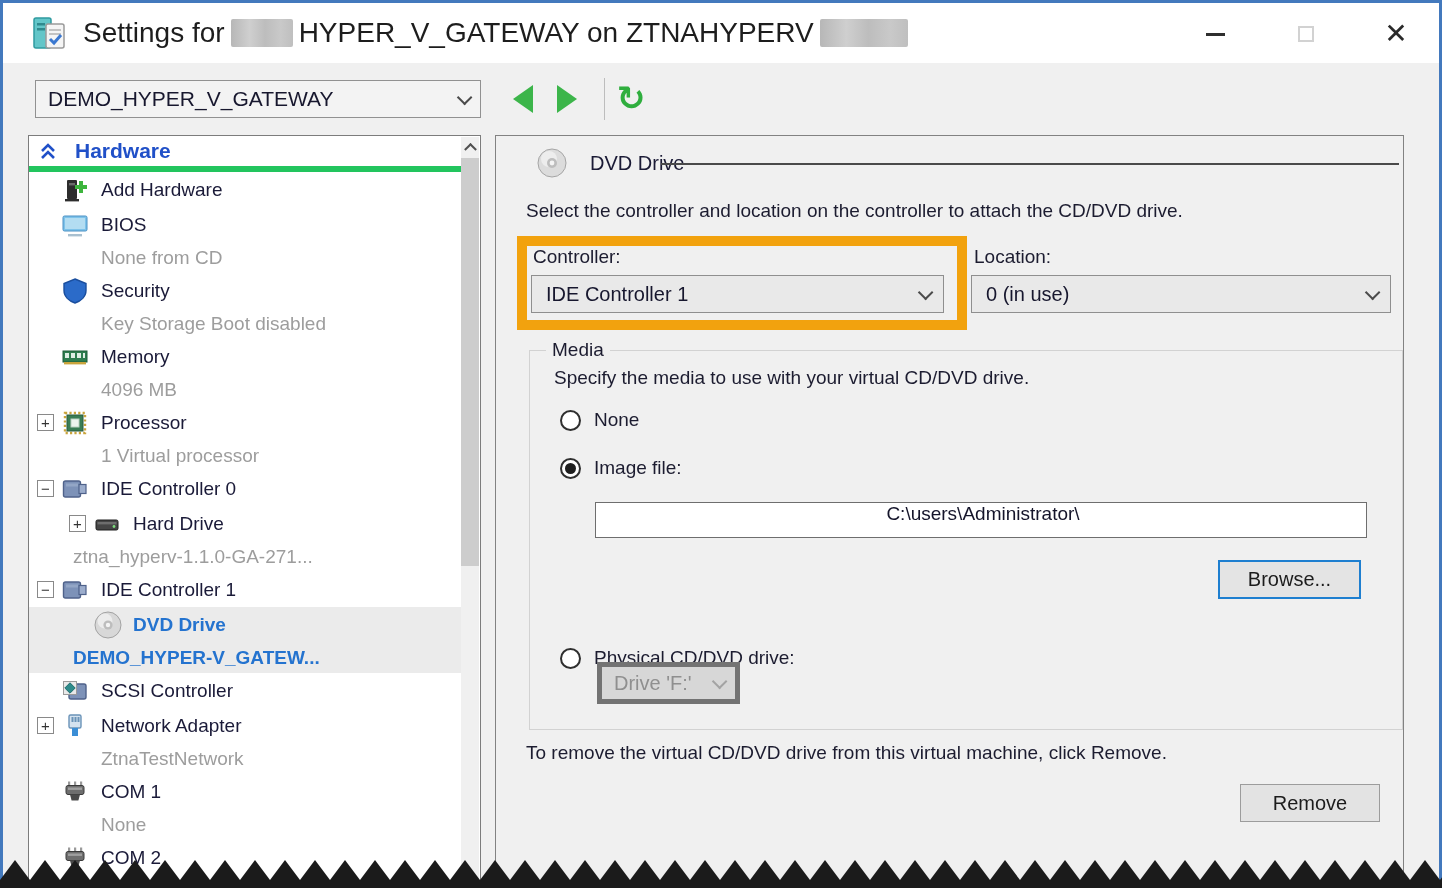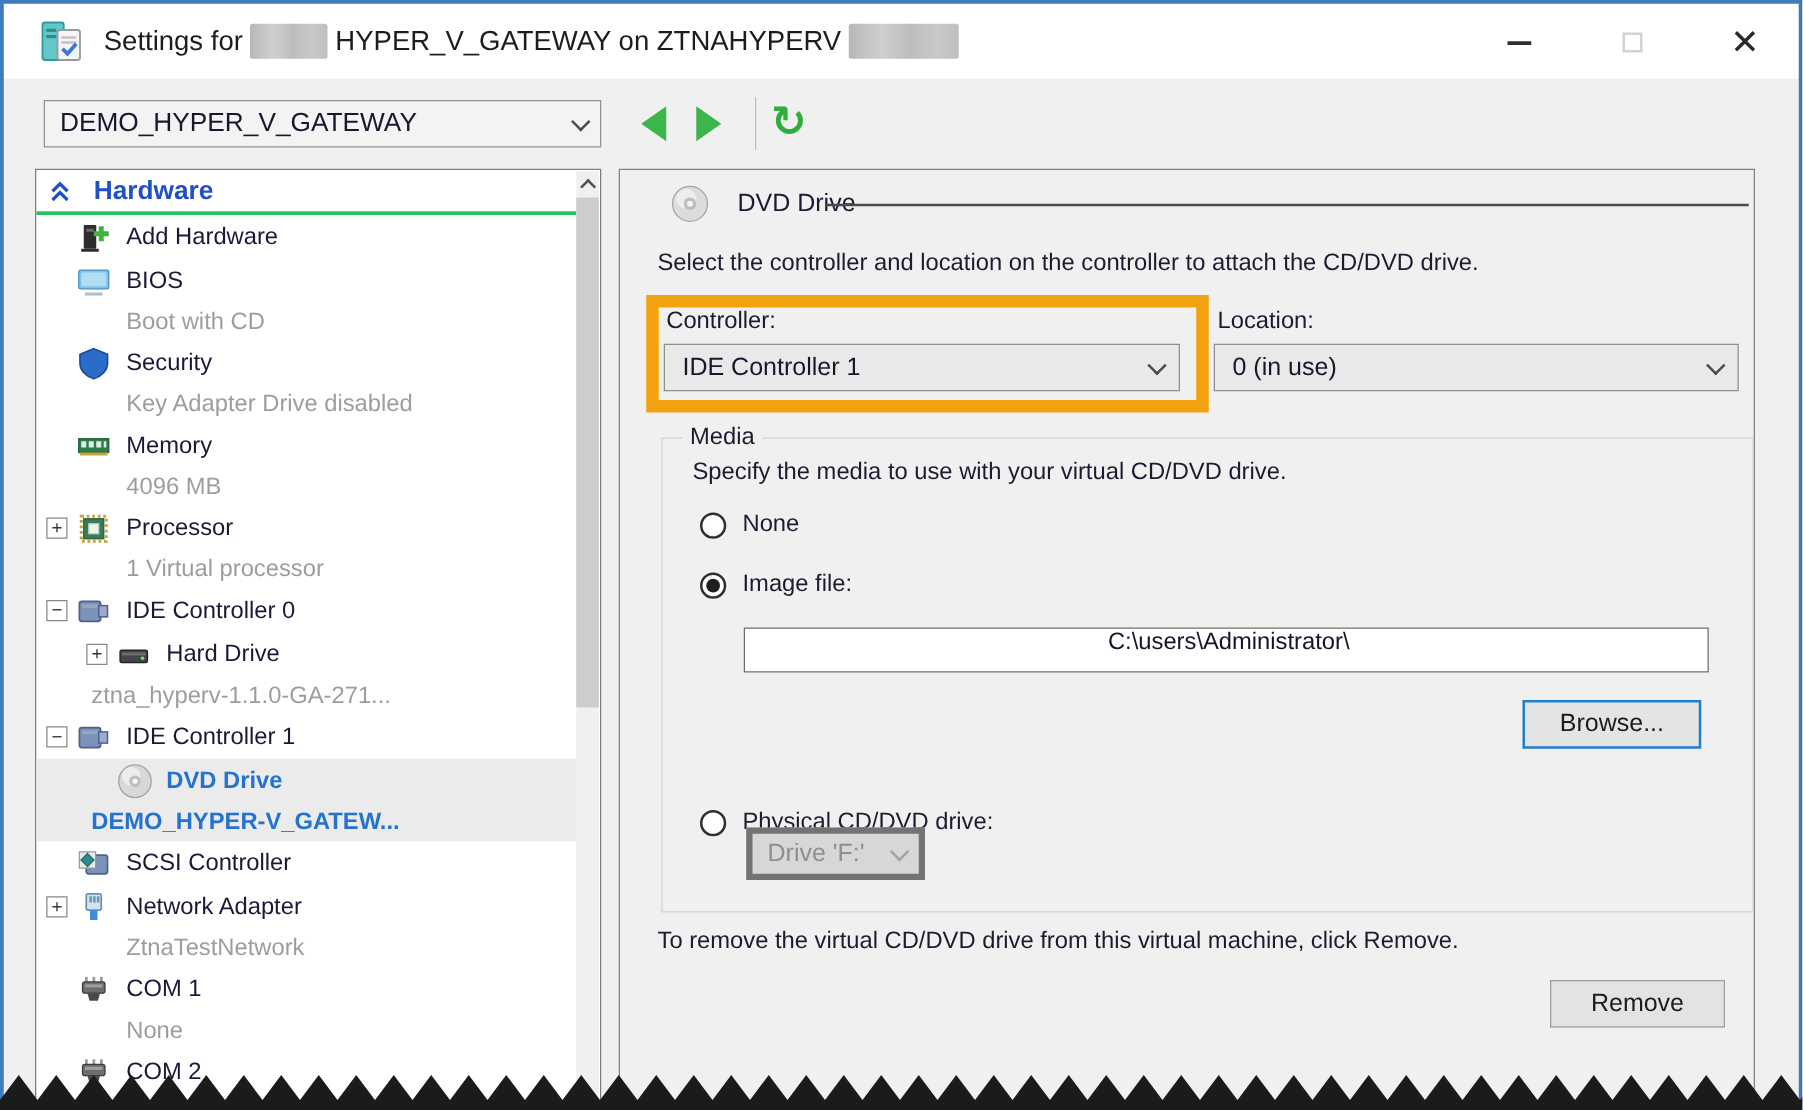--- a/index.html
+++ b/index.html
@@ -4,21 +4,21 @@
 <style>
   * { margin:0; padding:0; box-sizing:border-box; }
   html,body { width:1442px; height:888px; }
   body { font-family:"Liberation Sans","DejaVu Sans",sans-serif; background:#fff; }
   #win { position:relative; width:1442px; height:888px; background:#f0f0f0; overflow:hidden; }
   #win-border { position:absolute; inset:0; border:3px solid #4379bd; pointer-events:none; z-index:50; }
 
   
   #titlebar { position:absolute; left:3px; top:3px; width:1436px; height:60px; background:#ffffff; display:flex; align-items:center; }
   #app-icon { position:absolute; left:27px; top:11px; width:40px; height:40px; }
-  .title-text { display:flex; align-items:center; gap:6px; margin-left:80px; font-size:22px; color:#1d1d1d; }
+  .title-text { display:flex; align-items:center; gap:6px; margin-left:80px; font-size:28px; color:#1d1d1d; }
   .redact { background:linear-gradient(90deg,#b7b7b7,#cfcfcf 30%,#bdbdbd 55%,#c9c9c9 80%,#bfbfbf); border-radius:2px; height:28px; }
   #title-redact-1 { width:62px; }
   #title-redact-2 { width:88px; }
   .win-btn { position:absolute; top:8px; width:46px; height:46px; display:flex; align-items:center; justify-content:center; }
   #btn-min { left:1189px; }
   #btn-max { left:1280px; }
   #btn-close { left:1370px; }
   .min-glyph { width:19px; height:3px; background:#2f2f2f; }
   .max-glyph { width:16px; height:16px; border:2px solid #d2d2d2; }
   .close-glyph { font-size:28px; color:#2a2a2a; line-height:1; }
@@ -31,21 +31,21 @@
   #nav-back { left:508px; }
   #nav-fwd { left:552px; }
   .tri-left { width:0; height:0; border-top:14px solid transparent; border-bottom:14px solid transparent; border-right:20px solid #3cb54a; }
   .tri-right { width:0; height:0; border-top:14px solid transparent; border-bottom:14px solid transparent; border-left:20px solid #3cb54a; }
   #nav-divider { position:absolute; left:604px; top:78px; width:1px; height:42px; background:#bdbdbd; }
   #nav-refresh { position:absolute; left:610px; top:76px; width:42px; height:44px; display:flex; align-items:center; justify-content:center; font-size:34px; font-weight:bold; color:#2fae3e; }
 
   
   #tree { position:absolute; left:28px; top:135px; width:453px; height:753px; background:#ffffff; border:1px solid #7c7c7c; overflow:hidden; }
   #tree-inner { position:absolute; left:0; top:0; right:19px; bottom:0; }
-  #tree-header { height:36px; display:flex; align-items:center; padding-left:10px; border-bottom:3px solid #22c55e; }
+  #tree-header { height:36px; display:flex; align-items:center; padding-left:10px; border-bottom:6px solid #22c55e; }
   #tree-header .hdr-label { color:#2050c8; font-weight:bold; font-size:21px; margin-left:18px; }
   .tree-item { position:relative; }
   .tree-item.selected { background:#ebebeb; }
   .row-main { height:35px; display:flex; align-items:center; padding-left:8px; }
   .indent2 .row-main { padding-left:40px; }
   .row-sub { height:31px; display:flex; align-items:center; padding-left:72px; font-size:19px; color:#9d9d9d; }
   .indent2 .row-sub { padding-left:44px; }
   .exp-slot { width:24px; display:flex; align-items:center; }
   .expander { width:17px; height:17px; border:1px solid #898989; background:#fff; display:flex; align-items:center; justify-content:center; font-size:15px; color:#333; line-height:1; }
   .icon-slot { width:40px; display:flex; align-items:center; }
@@ -178,33 +178,33 @@
               <span class="exp-slot"></span>
               <span class="icon-slot">
                 <svg class="svg-ico" width="28" height="28" viewBox="0 0 28 28">
                   <rect x="2" y="5" width="24" height="15" rx="1.5" fill="#7ec3ea" stroke="#4a90c4"></rect>
                   <rect x="4" y="7" width="20" height="11" fill="#b3ddf2"></rect>
                   <rect x="7" y="23" width="14" height="2.4" fill="#a9c0d0"></rect>
                 </svg>
               </span>
               <span class="tree-label">BIOS</span>
             </div>
-            <div class="row-sub">Boot with CD</div>
+            <div class="row-sub">None from CD</div>
           </div>
           <div class="tree-item indent1">
             <div class="row-main">
               <span class="exp-slot"></span>
               <span class="icon-slot">
                 <svg class="svg-ico" width="28" height="28" viewBox="0 0 28 28">
                   <path d="M14 2 L25 6.5 V13.5 C25 19.5 20 24 14 26 C8 24 3 19.5 3 13.5 V6.5 Z" fill="#2b6bc9" stroke="#1a4e9e" stroke-width="1.4"></path>
                 </svg>
               </span>
               <span class="tree-label">Security</span>
             </div>
-            <div class="row-sub">Key Adapter Drive disabled</div>
+            <div class="row-sub">Key Storage Boot disabled</div>
           </div>
           <div class="tree-item indent1">
             <div class="row-main">
               <span class="exp-slot"></span>
               <span class="icon-slot">
                 <svg class="svg-ico" width="28" height="28" viewBox="0 0 28 28">
                   <rect x="2" y="8" width="24" height="11" fill="#2e7d4f" stroke="#1d5c38"></rect>
                   <rect x="4" y="10" width="4" height="5" fill="#dfeee5"></rect>
                   <rect x="10" y="10" width="4" height="5" fill="#dfeee5"></rect>
                   <rect x="16" y="10" width="4" height="5" fill="#dfeee5"></rect>

